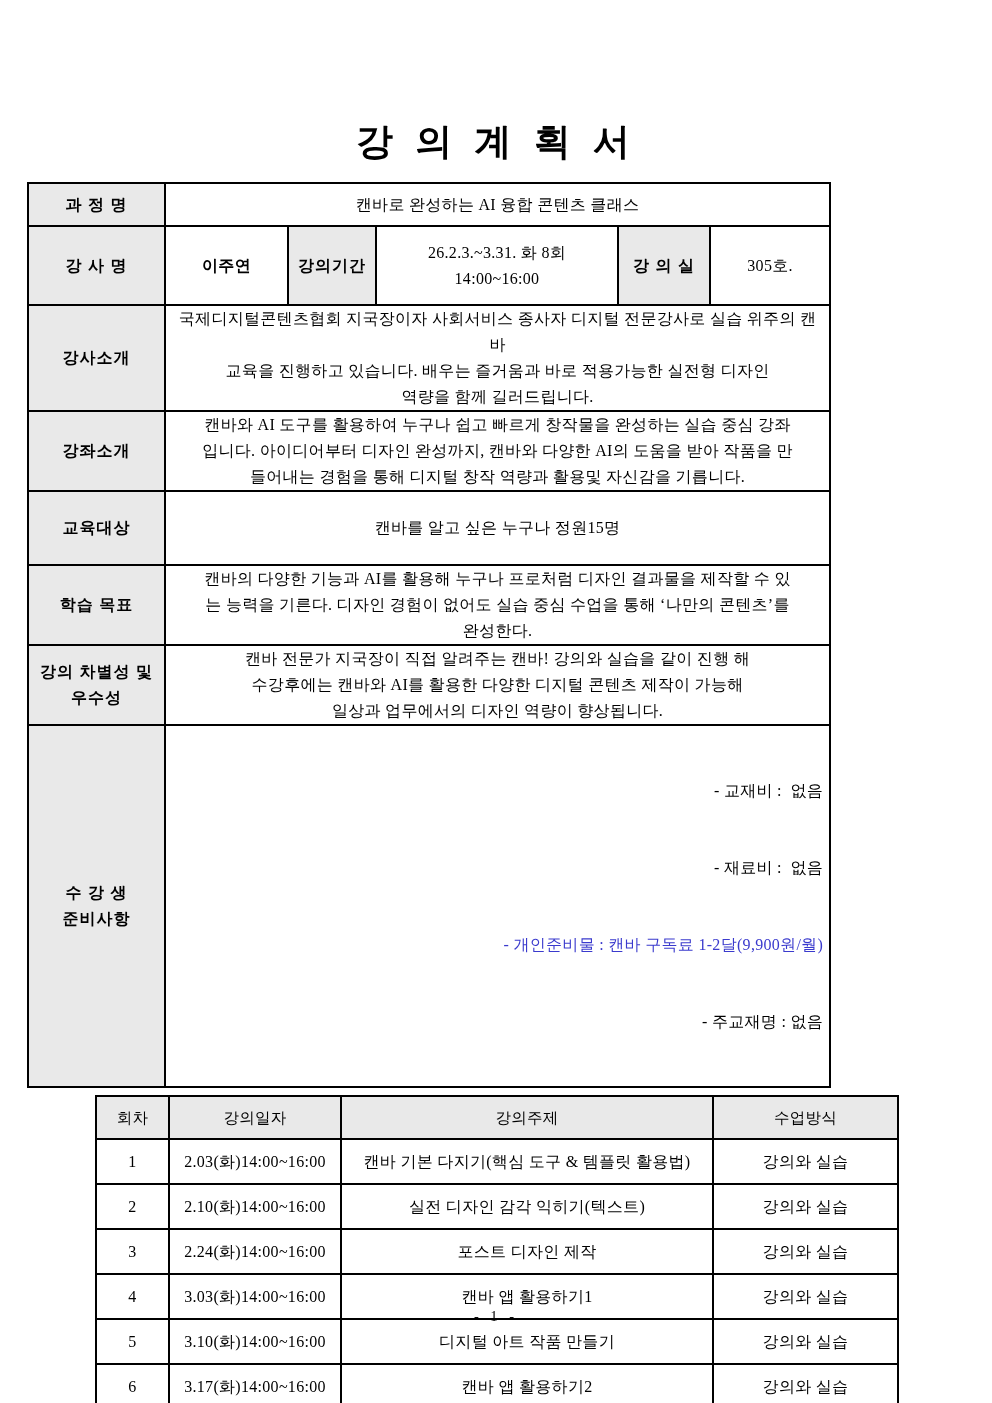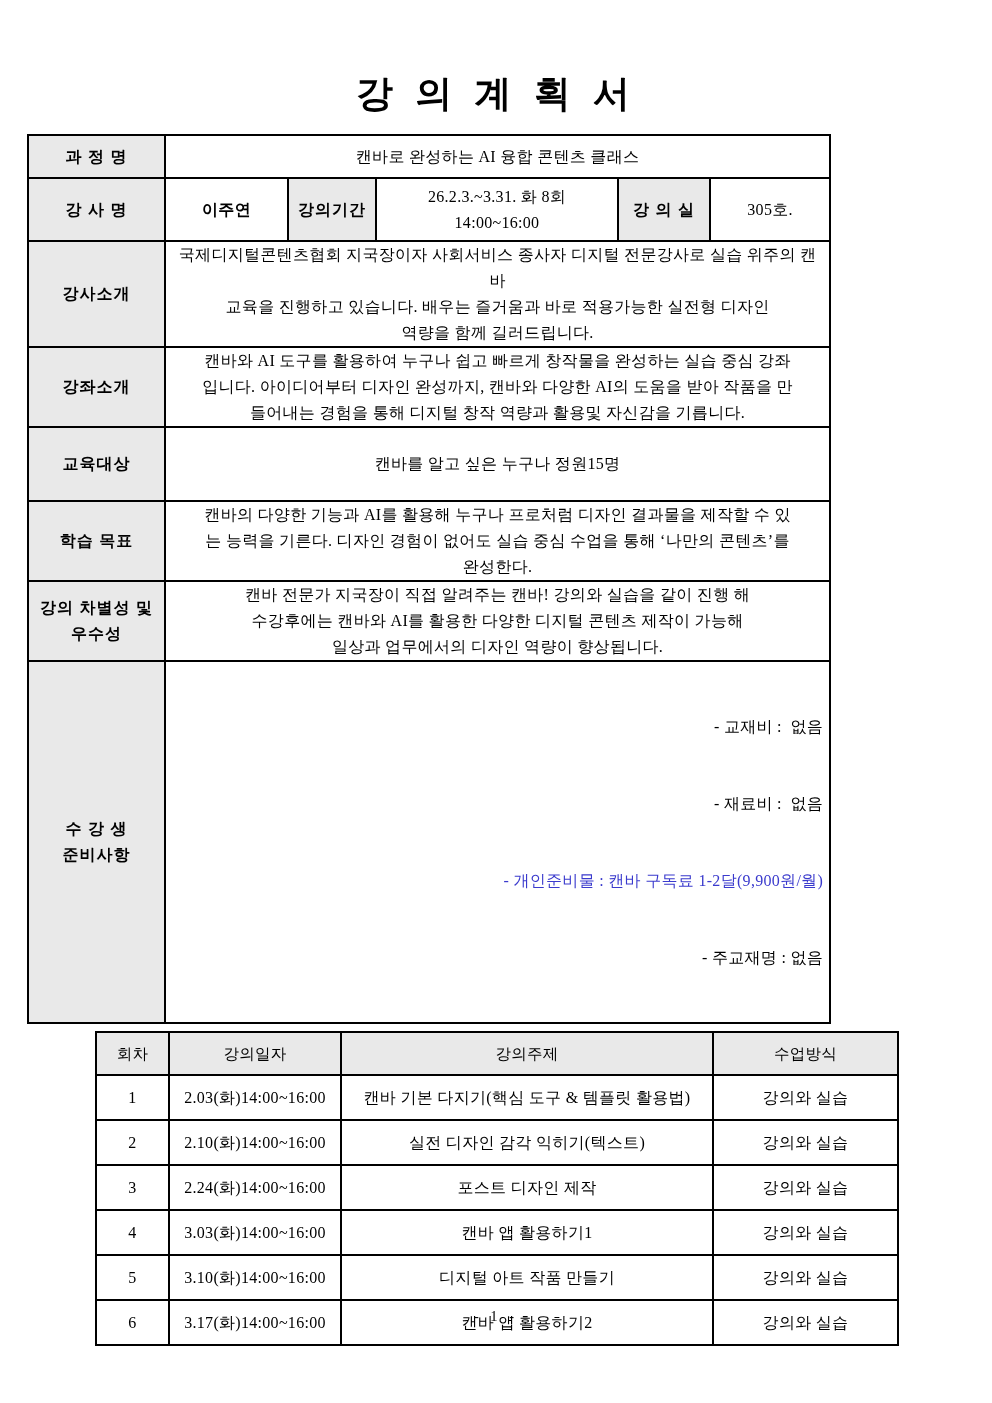--- a/index.html
+++ b/index.html
@@ -5,21 +5,21 @@
   html, body { margin: 0; padding: 0; }
   body {
     width: 992px; height: 1403px;
     background: #ffffff;
     font-family: "Liberation Serif", "DejaVu Serif", serif;
     color: #000;
     overflow: hidden;
   }
   .page { position: relative; width: 992px; height: 1403px; }
   .doc-title {
-    padding-top: 72px;
+    padding-top: 120px;
     text-align: center;
     font-family: "Liberation Sans", "DejaVu Sans", sans-serif;
     font-size: 37px;
     font-weight: bold;
     letter-spacing: 6px;
     line-height: 1.2;
   }
   table {
     border-collapse: collapse;
     table-layout: fixed;
@@ -89,21 +89,21 @@
         <col style="width:88px">
       <col style="width:242px">
         <col style="width:92px">
         <col style="width:120px">
     </colgroup>
     <tbody>
         <tr style="height:43px">
       <td class="label">과 정 명</td>
       <td colspan="5">캔바로 완성하는 AI 융합 콘텐츠 클래스</td>
     </tr>
-    <tr style="height:63px">
+    <tr style="height:79px">
       <td class="label">강 사 명</td>
       <td class="bold-val">이주연</td>
       <td class="label">강의기간</td>
       <td>26.2.3.~3.31. 화 8회
 14:00~16:00</td>
       <td class="label">강 의 실</td>
       <td>305호.</td>
     </tr>
     <tr style="height:78px">
       <td class="label">강사소개</td>

